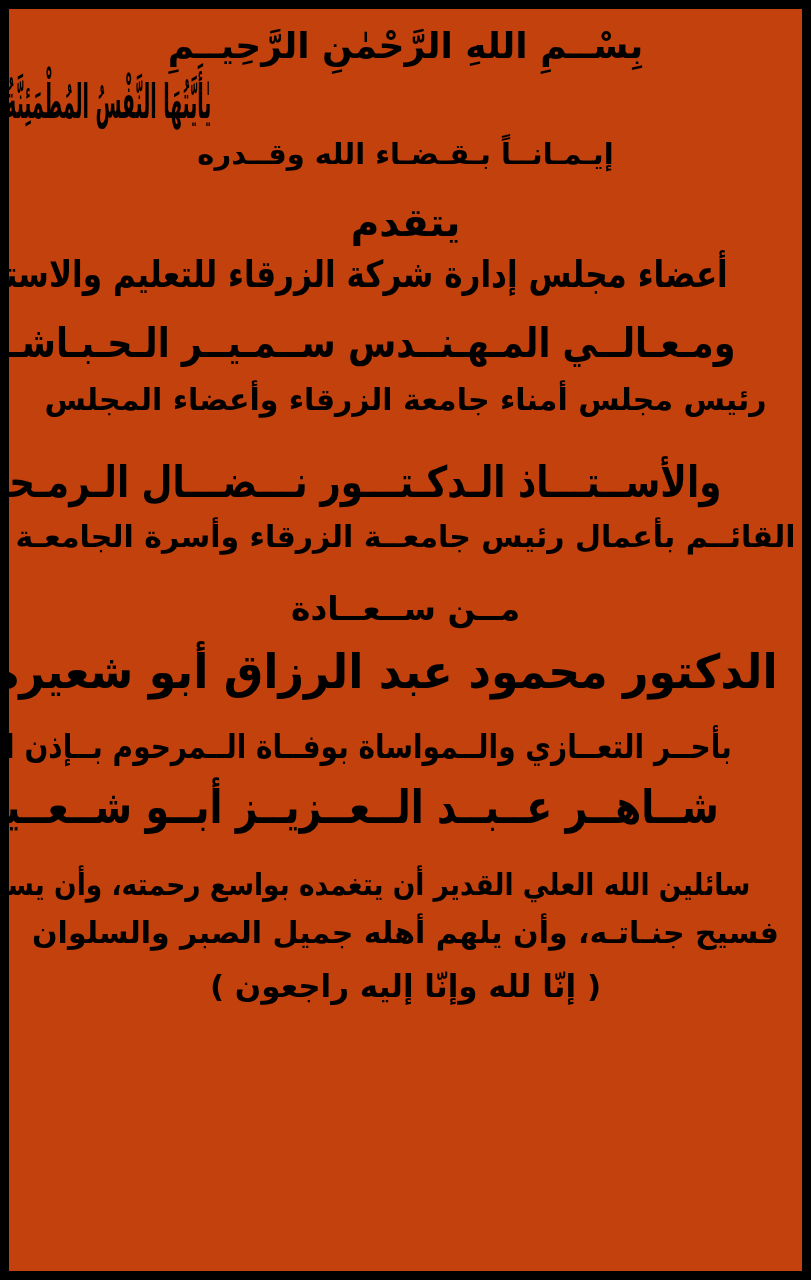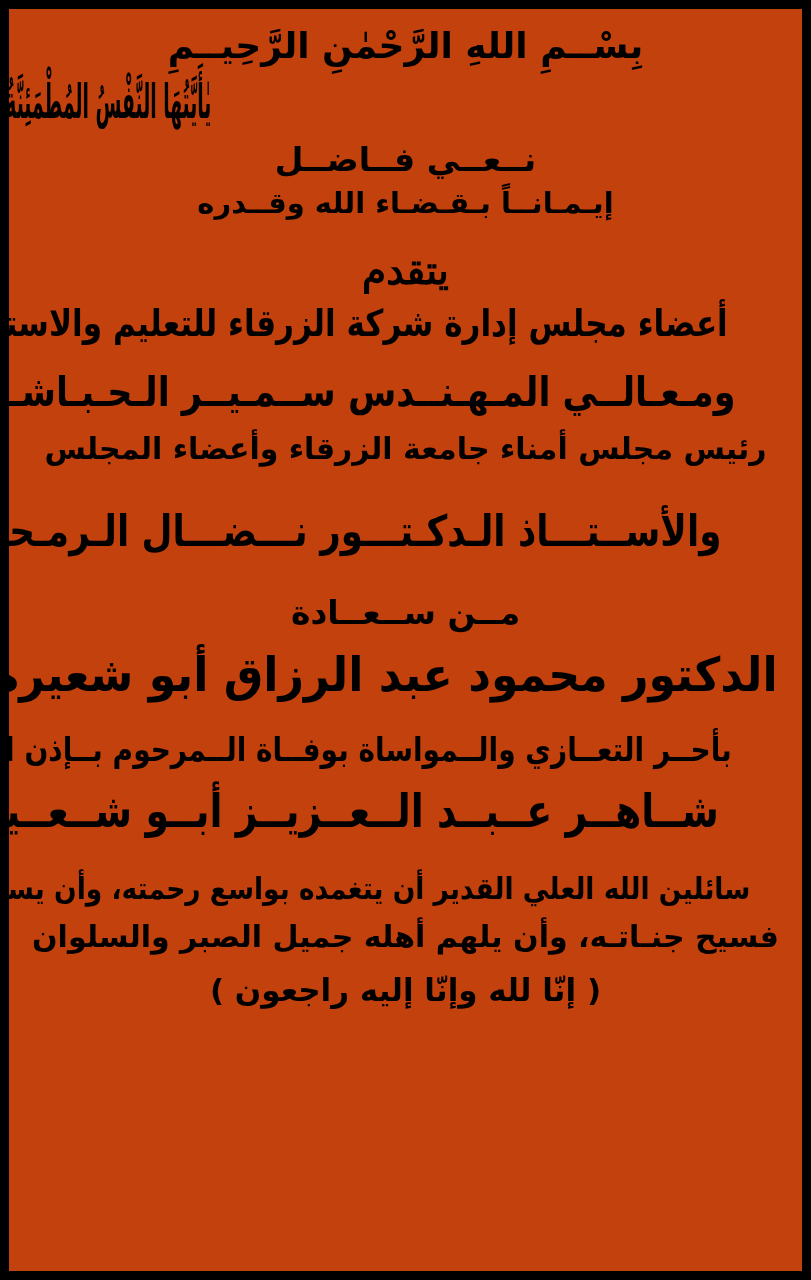--- a/index.html
+++ b/index.html
@@ -29,21 +29,21 @@
   .fit {
     display: inline-block;
     white-space: nowrap;
     transform-origin: center center;
   }
   
   .l-basmala        { margin-top: 14px;  font-size: 36px; font-weight: 700; line-height: 1.25; }
   .l-verse          { margin-top: 2px;   font-size: 47px; font-weight: 700; line-height: 1.35; }
   .l-naai           { margin-top: 6px;   font-size: 33px; font-weight: 700; line-height: 1.3; }
   .l-faith          { margin-top: 2px;   font-size: 29px; font-weight: 700; line-height: 1.35; }
-  .l-yataqaddam     { margin-top: 24px;  font-size: 39px; font-weight: 900; line-height: 1.25; font-family: Liberation Serif, serif; }
+  .l-yataqaddam     { margin-top: 24px;  font-size: 39px; font-weight: 900; line-height: 1.25; }
   .l-board          { margin-top: 4px;   font-size: 37px; font-weight: 900; line-height: 1.3; }
   .l-p1name         { margin-top: 18px;  font-size: 41px; font-weight: 900; line-height: 1.3; }
   .l-p1title        { margin-top: 9px;   font-size: 30px; font-weight: 700; line-height: 1.3; }
   .l-p2name         { margin-top: 36px;  font-size: 43px; font-weight: 900; line-height: 1.3; }
   .l-p2title        { margin-top: 6px;   font-size: 30px; font-weight: 700; line-height: 1.3; }
   .l-minsaada       { margin-top: 32px;  font-size: 33px; font-weight: 900; line-height: 1.3; }
   .l-recipient1     { margin-top: 10px;  font-size: 47px; font-weight: 900; line-height: 1.3; }
   .l-recipient2     { margin-top: 2px;   font-size: 47px; font-weight: 900; line-height: 1.3; }
   .l-condolence     { margin-top: 24px;  font-size: 33px; font-weight: 900; line-height: 1.3; }
   .l-deceased       { margin-top: 10px;  font-size: 46px; font-weight: 900; line-height: 1.3; }
@@ -57,23 +57,20 @@
 <div class="page">
 
   <div class="line l-basmala">
     <span class="fit">بِسْــمِ اللهِ الرَّحْمٰنِ الرَّحِيــمِ</span>
   </div>
 
   <div class="line l-verse">
     <span class="fit" style="transform: scaleX(0.399288);">يٰأَيَّتُهَا النَّفْسُ المُطْمَئِنَّةُ ارْجِعِي إِلَى رَبِّكِ رَاضِيَةً مَرْضِيَّةً فَادْخُلِي فِي عِبَادِي وَادْخُلِي جَنَّتِي</span>
   </div>
 
-  <div class="line l-naai">
-    <span class="fit">نــعــي فــاضــل</span>
-  </div>
 
   <div class="line l-faith">
     <span class="fit">إيـمـانــاً بـقـضـاء الله وقــدره</span>
   </div>
 
   <div class="line l-yataqaddam">
     <span class="fit">يتقدم</span>
   </div>
 
   <div class="line l-board">
@@ -85,20 +82,23 @@
   </div>
 
   <div class="line l-p1title">
     <span class="fit">رئيس مجلس أمناء جامعة الزرقاء وأعضاء المجلس</span>
   </div>
 
   <div class="line l-p2name">
     <span class="fit" style="transform: scaleX(0.82981);">والأســتـــاذ الـدكـتـــور نـــضـــال الـرمـحـــي</span>
   </div>
 
+  <div class="line l-p2title">
+    <span class="fit">القائــم بأعمال رئيس جامعــة الزرقاء وأسرة الجامعـة</span>
+  </div>
 
   <div class="line l-minsaada">
     <span class="fit">مــن ســعــادة</span>
   </div>
 
   <div class="line l-recipient1">
     <span class="fit" style="transform: scaleX(0.942377);">الدكتور محمود عبد الرزاق أبو شعيرة</span>
   </div>
 
 

